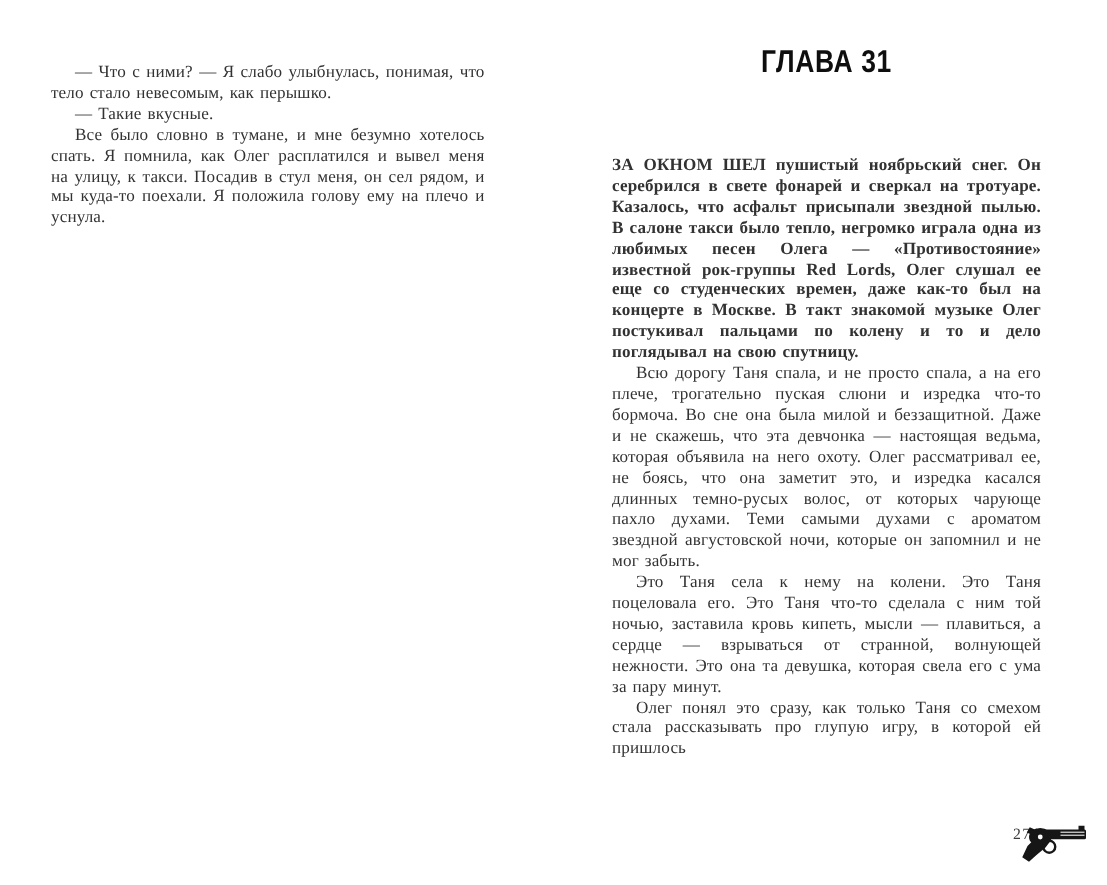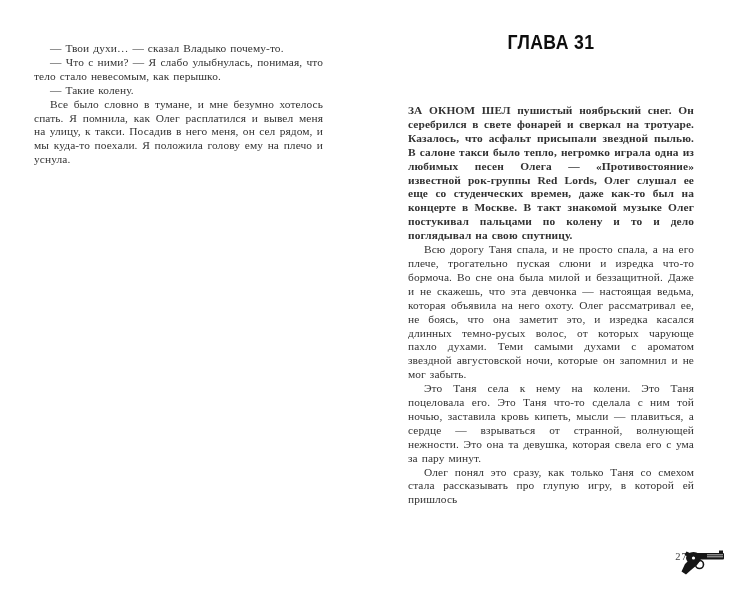--- a/index.html
+++ b/index.html
@@ -78,24 +78,23 @@
     height: 30px;
   }
   .ornament svg { display: block; width: 100%; height: 100%; }
 </style>
 </head>
 <body>
 
 <div class="book-spread">
 
   <div class="page page-left body-text">
-    <p>— Твои духи… — сказал Владыко почему-то.</p>
     <p>— Что с ними? — Я слабо улыбнулась, понимая, что тело стало невесомым, как перышко.</p>
-    <p>— Такие колену.</p>
-    <p>Все было словно в тумане, и мне безумно хотелось спать. Я помнила, как Олег расплатился и вывел меня на улицу, к такси. Посадив в него меня, он сел рядом, и мы куда-то поехали. Я положила голову ему на плечо и уснула.</p>
+    <p>— Такие вкусные.</p>
+    <p>Все было словно в тумане, и мне безумно хотелось спать. Я помнила, как Олег расплатился и вывел меня на улицу, к такси. Посадив в стул меня, он сел рядом, и мы куда-то поехали. Я положила голову ему на плечо и уснула.</p>
   </div>
 
   <div class="page page-right">
     <h1 class="chapter-title">ГЛАВА 31</h1>
     <div class="body-text">
       <p class="no-indent">ЗА ОКНОМ ШЕЛ пушистый ноябрьский снег. Он серебрился в свете фонарей и сверкал на тротуаре. Казалось, что асфальт присыпали звездной пылью. В салоне такси было тепло, негромко играла одна из любимых песен Олега — «Противостояние» известной рок-группы Red Lords, Олег слушал ее еще со студенческих времен, даже как-то был на концерте в Москве. В такт знакомой музыке Олег постукивал пальцами по колену и то и дело поглядывал на свою спутницу.</p>
       <p>Всю дорогу Таня спала, и не просто спала, а на его плече, трогательно пуская слюни и изредка что-то бормоча. Во сне она была милой и беззащитной. Даже и не скажешь, что эта девчонка — настоящая ведьма, которая объявила на него охоту. Олег рассматривал ее, не боясь, что она заметит это, и изредка касался длинных темно-русых волос, от которых чарующе пахло духами. Теми самыми духами с ароматом звездной августовской ночи, которые он запомнил и не мог забыть.</p>
       <p>Это Таня села к нему на колени. Это Таня поцеловала его. Это Таня что-то сделала с ним той ночью, заставила кровь кипеть, мысли — плавиться, а сердце — взрываться от странной, волнующей нежности. Это она та девушка, которая свела его с ума за пару минут.</p>
       <p>Олег понял это сразу, как только Таня со смехом стала рассказывать про глупую игру, в которой ей пришлось</p>
     </div>

